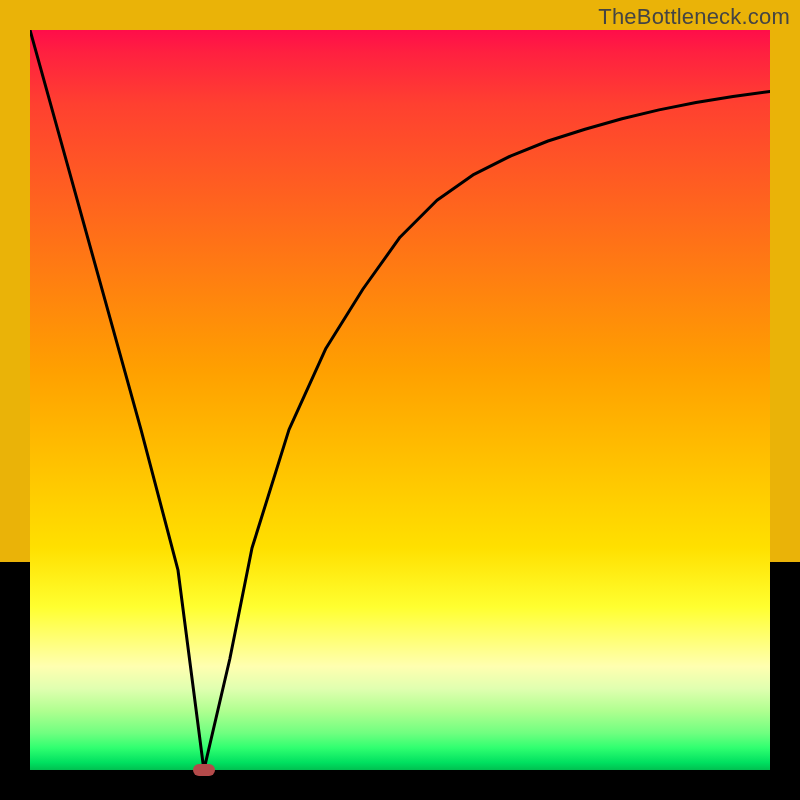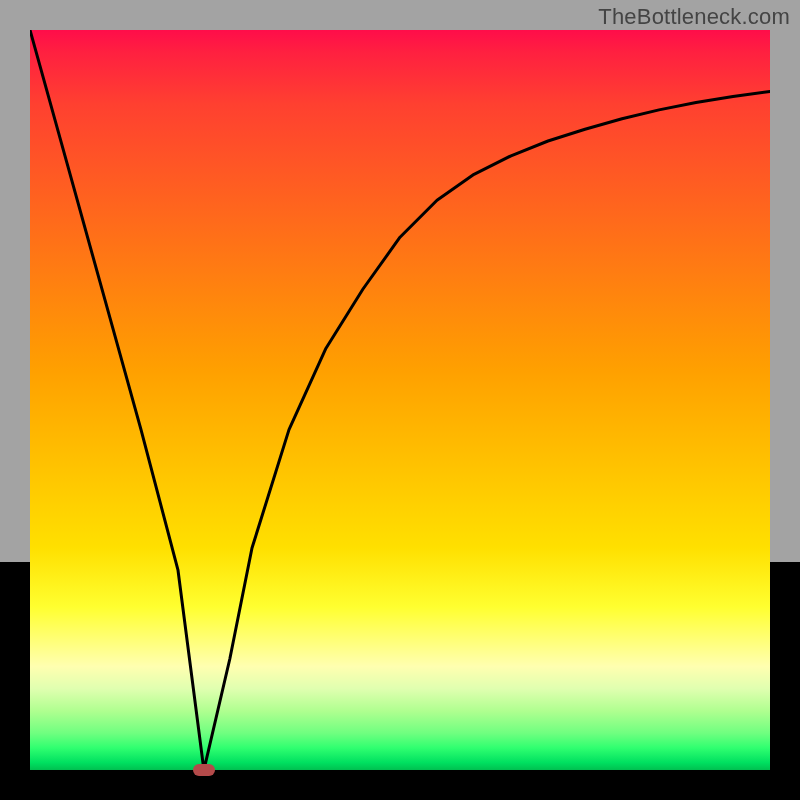--- a/index.html
+++ b/index.html
@@ -8,21 +8,21 @@
     width: 800px;
     height: 800px;
     overflow: hidden;
     font-family: Arial, Helvetica, sans-serif;
     background: #000;
   }
   .chart-container {
     position: relative;
     width: 800px;
     height: 562px;
-    background: #a3a3a3;
+    background: #eab308;
   }
   .plot-area {
     position: absolute;
     left: 30px;
     top: 30px;
     width: 740px;
     height: 740px;
     
     background: linear-gradient(to bottom,
       #ff0d4a 0%,

